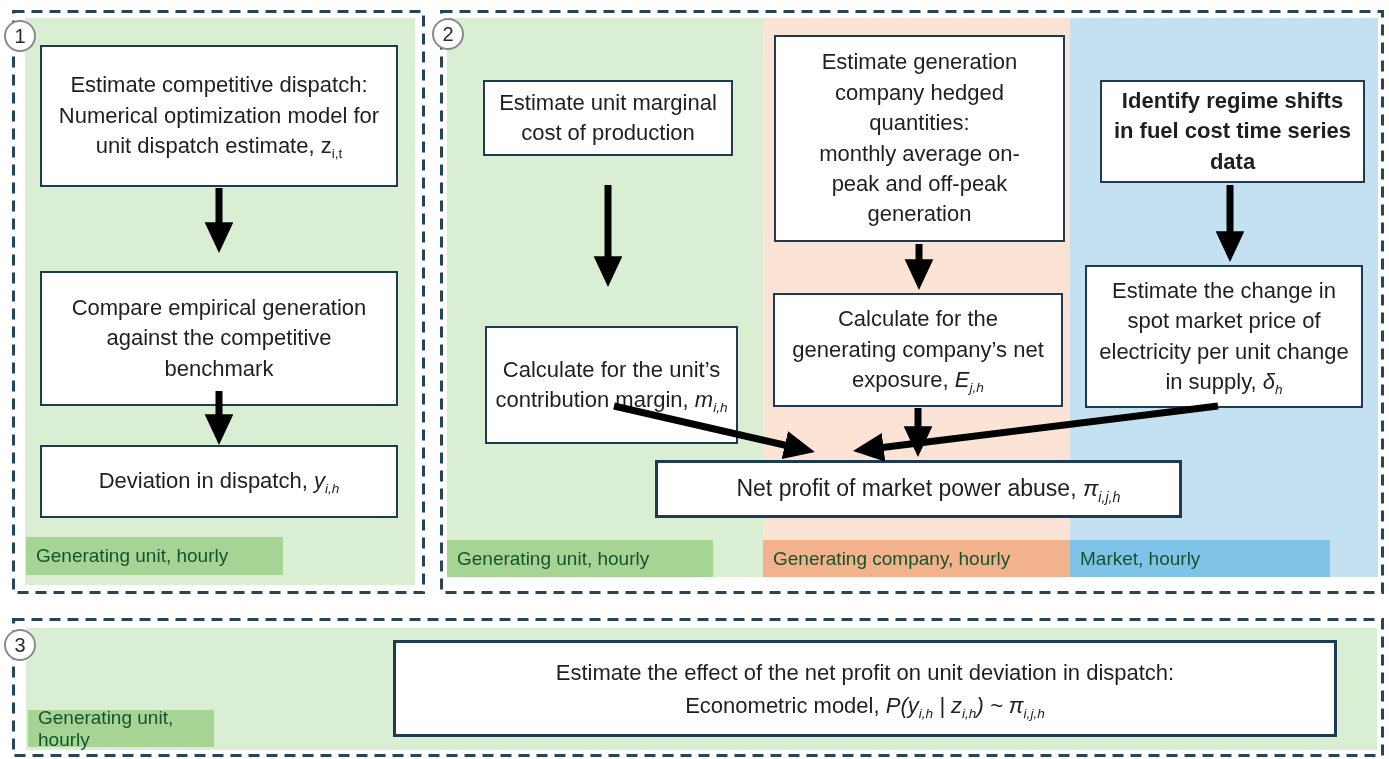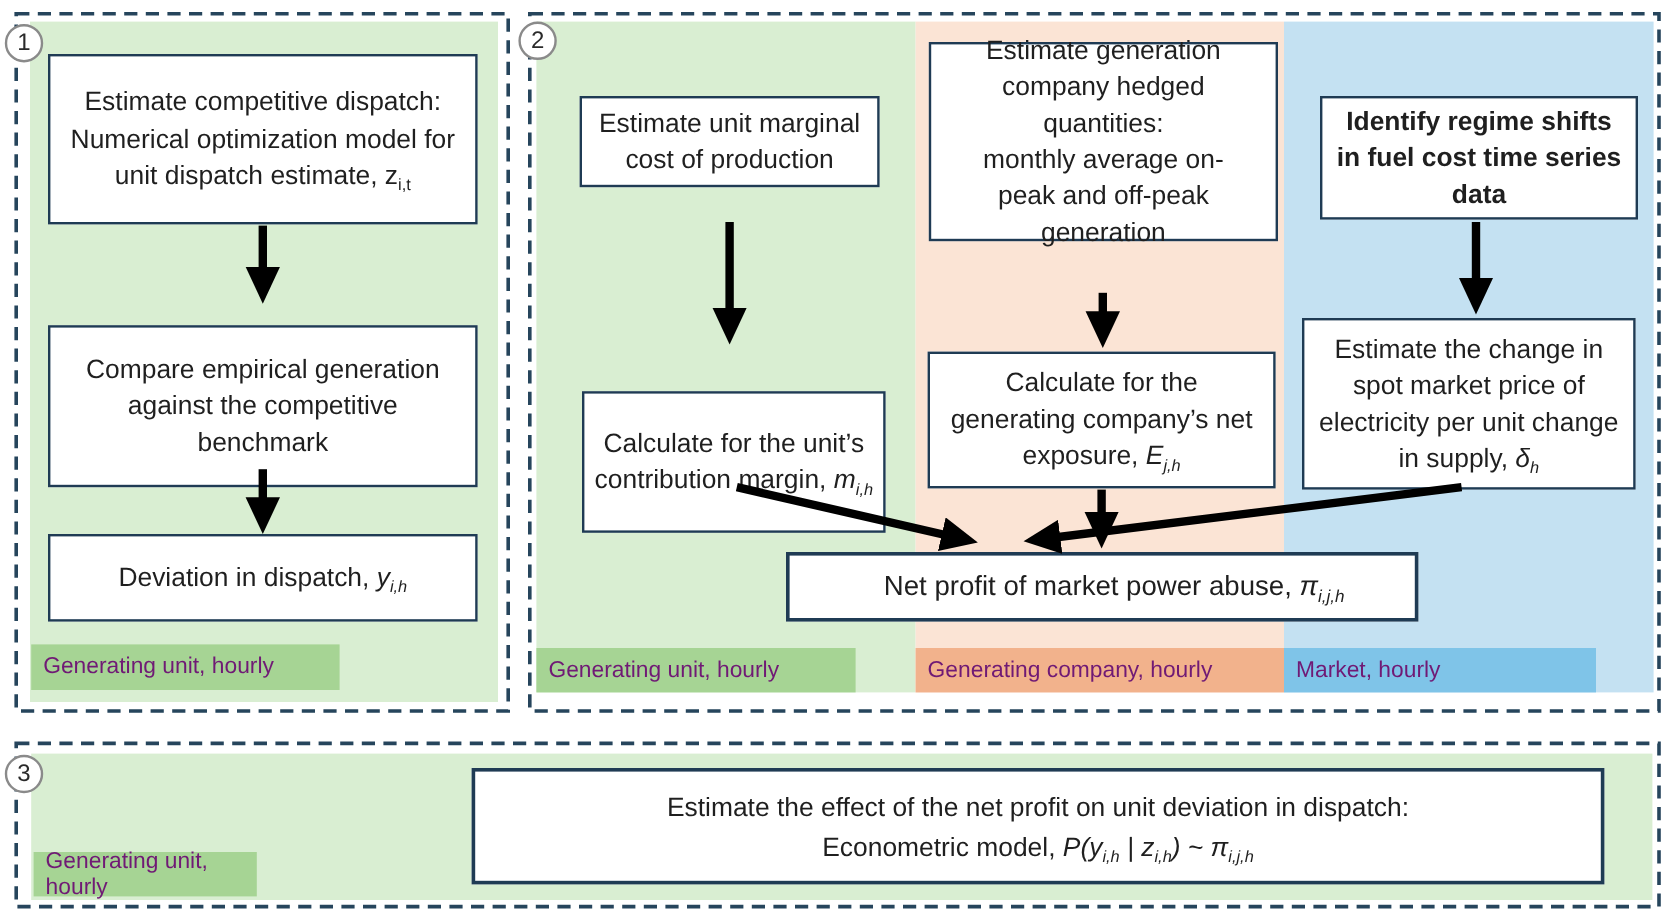--- a/index.html
+++ b/index.html
@@ -10,21 +10,21 @@
   .fill { position:absolute; z-index:1; }
   .box {
     position:absolute; z-index:4; background:#ffffff;
     border:2.5px solid #1f3b54; box-sizing:border-box;
     display:flex; align-items:center; justify-content:center;
     text-align:center; font-size:22px; line-height:1.38; padding:2px 8px;
   }
   .box.big { border-width:3px; }
   .dlabel {
     position:absolute; z-index:2; display:flex; align-items:center;
-    font-size:19px; padding-left:10px; box-sizing:border-box; color:#701a75;
+    font-size:19px; padding-left:10px; box-sizing:border-box; color:#14532d;
   }
   .badge {
     position:absolute; z-index:10; width:32px; height:32px; border-radius:50%;
     background:#ffffff; border:2px solid #8a8a8a; box-sizing:border-box;
     display:flex; align-items:center; justify-content:center;
     font-size:20px; color:#2a2a2a;
   }
   .overlay { position:absolute; left:0; top:0; z-index:5; pointer-events:none; }
   sub { font-size:0.62em; line-height:0; }
   .it { font-style:italic; }
@@ -55,21 +55,21 @@
   <div class="box" style="left:40px; top:445px; width:358px; height:73px;">
       <div><span>Deviation in dispatch, </span><span class="it">y</span><sub class="it">i,h</sub></div>
     </div>
 
   <div class="box" style="left:483px; top:80px; width:250px; height:76px;">
       <div><span>Estimate unit marginal cost of production</span></div>
     </div>
   <div class="box" style="left:485px; top:290px; width:253px; height:118px;margin-top:36px;">
       <div><span>Calculate for the unit’s contribution margin, </span><span class="it">m</span><sub class="it">i,h</sub></div>
     </div>
-  <div class="box" style="left:774px; top:35px; width:291px; height:166px;">
+  <div class="box" style="left:774px; top:35px; width:291px; height:207px;">
       <div><span>Estimate generation</span><br><span>company hedged</span><br><span>quantities:</span><br><span>monthly average on-</span><br><span>peak and off-peak</span><br><span>generation</span></div>
     </div>
   <div class="box" style="left:773px; top:293px; width:290px; height:114px;">
       <div><span>Calculate for the generating company’s net exposure, </span><span class="it">E</span><sub class="it">j,h</sub></div>
     </div>
   <div class="box" style="left:1100px; top:80px; width:265px; height:103px;font-weight:bold;">
       <div><span>Identify regime shifts in fuel cost time series data</span></div>
     </div>
   <div class="box" style="left:1085px; top:265px; width:278px; height:143px;">
       <div><span>Estimate the change in spot market price of electricity per unit change in supply, </span><span class="it">δ</span><sub class="it">h</sub></div>

